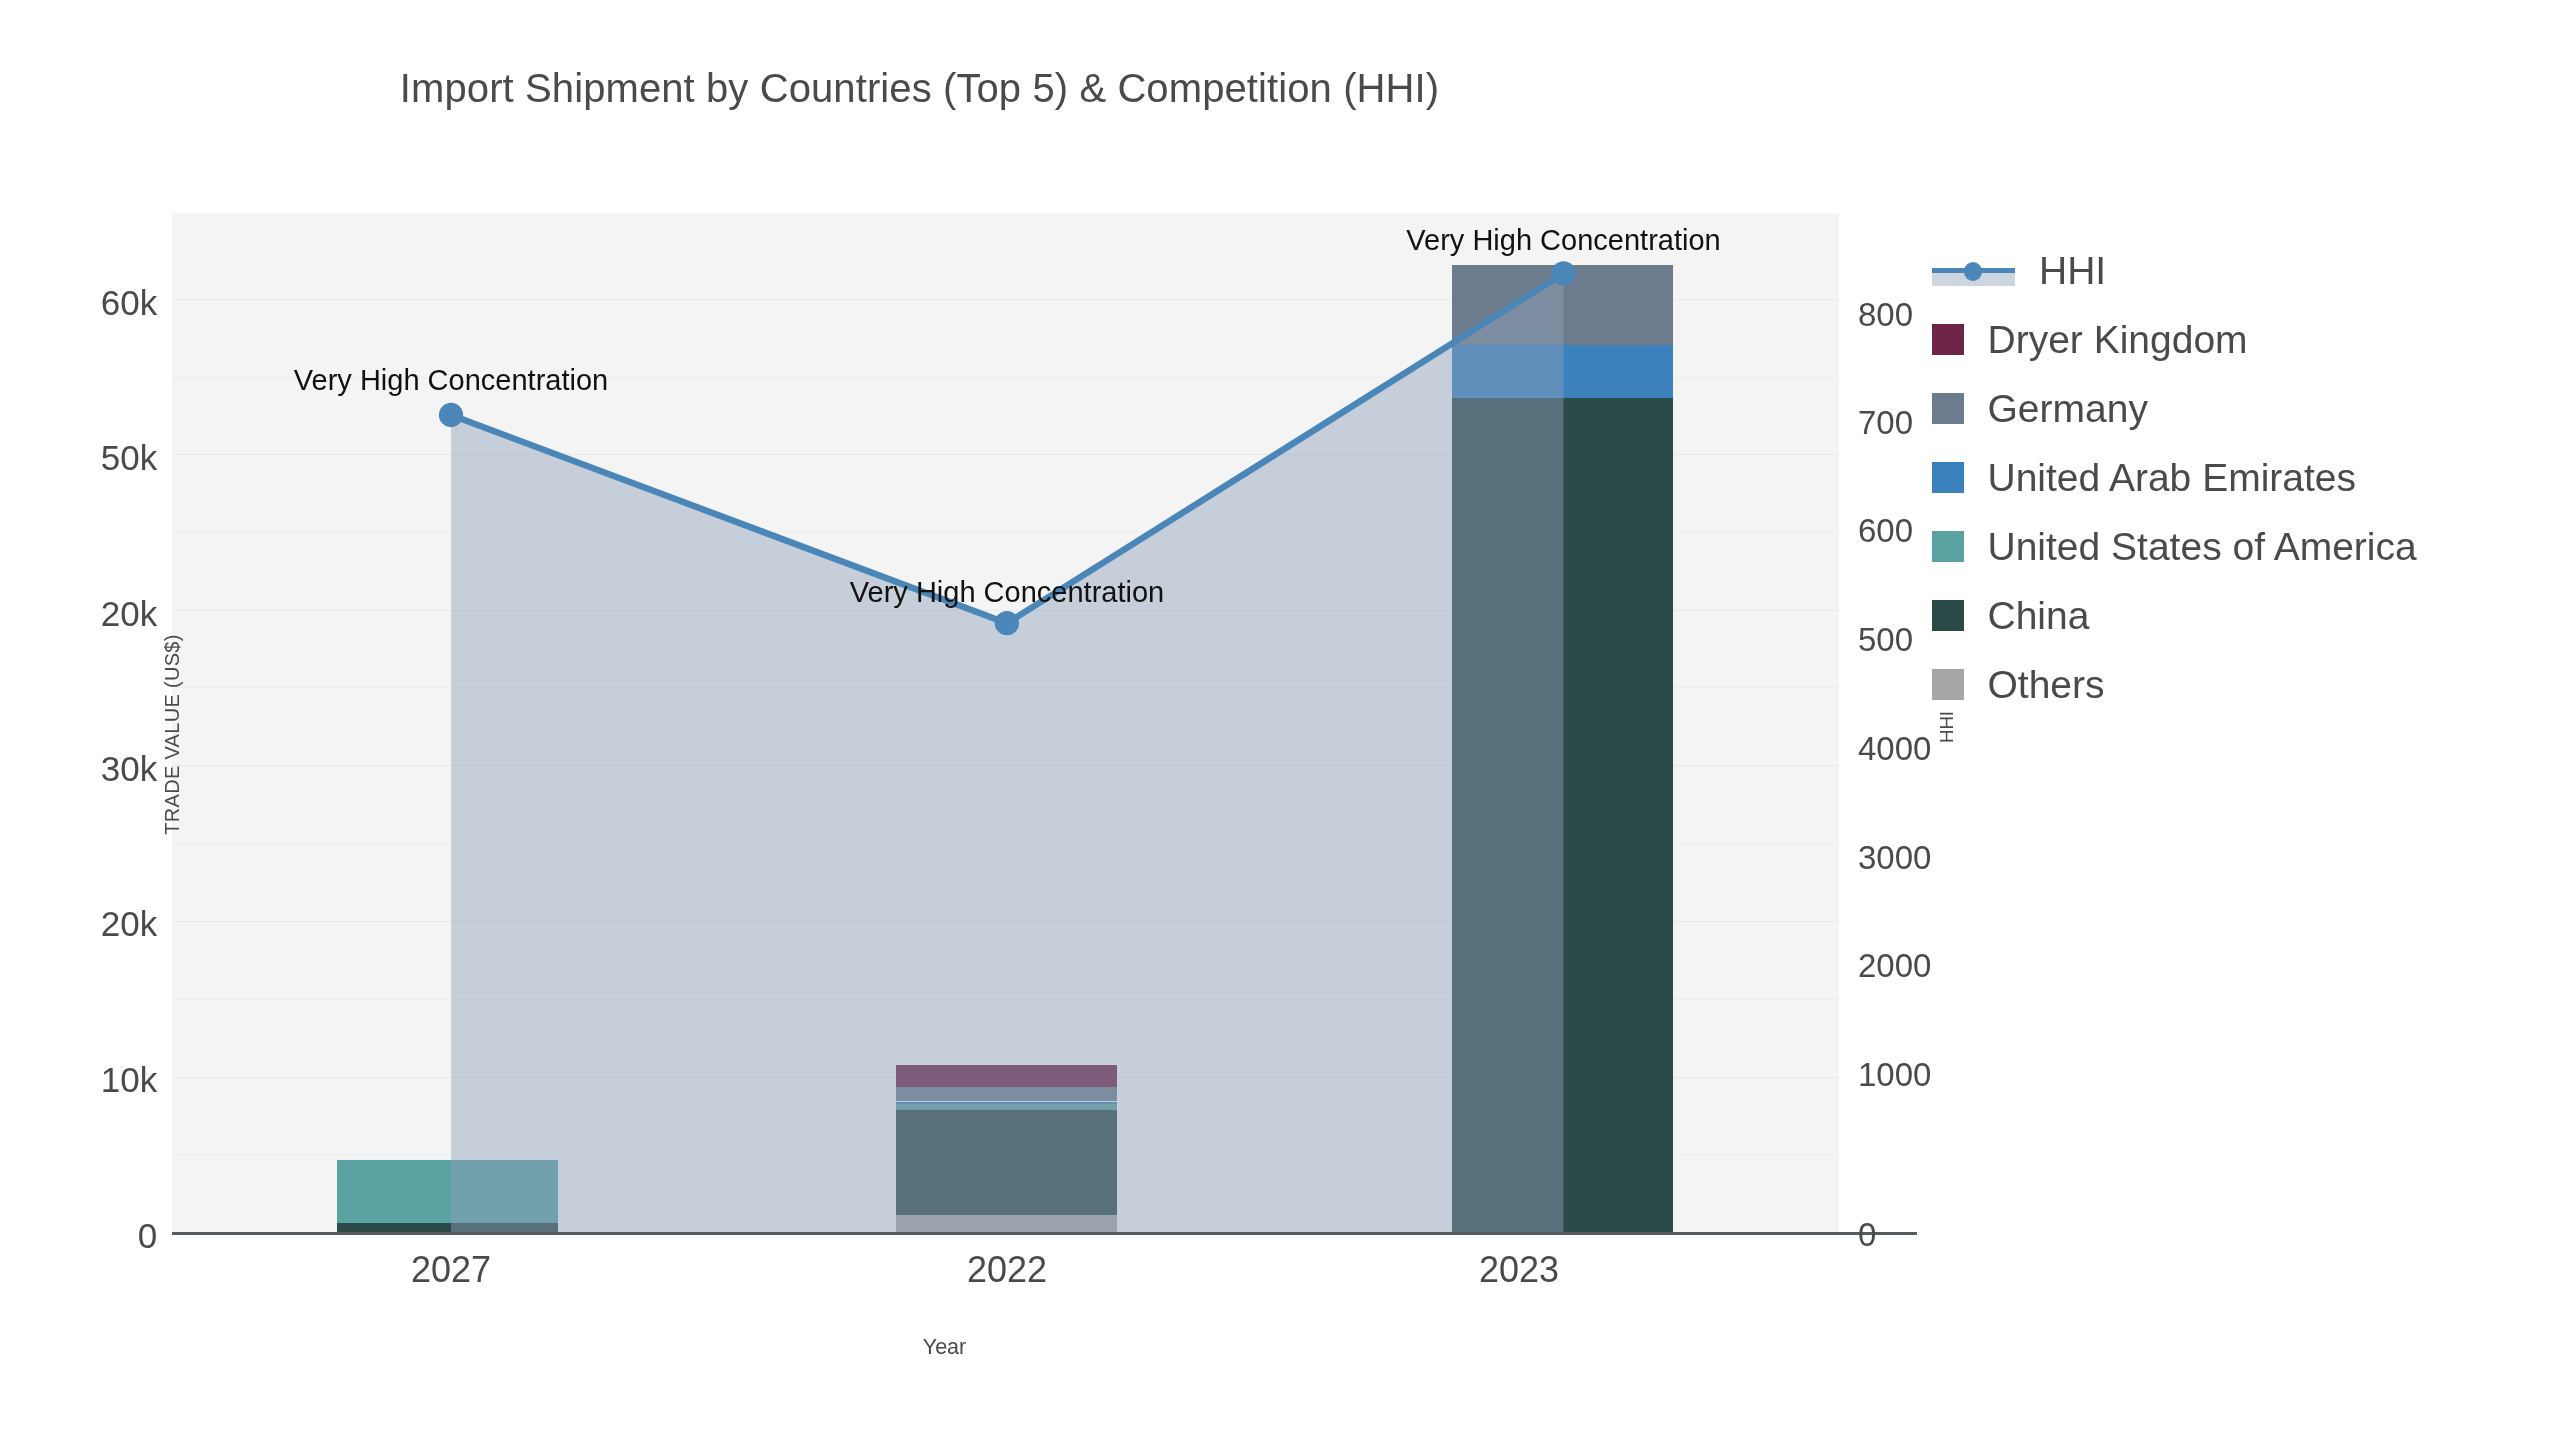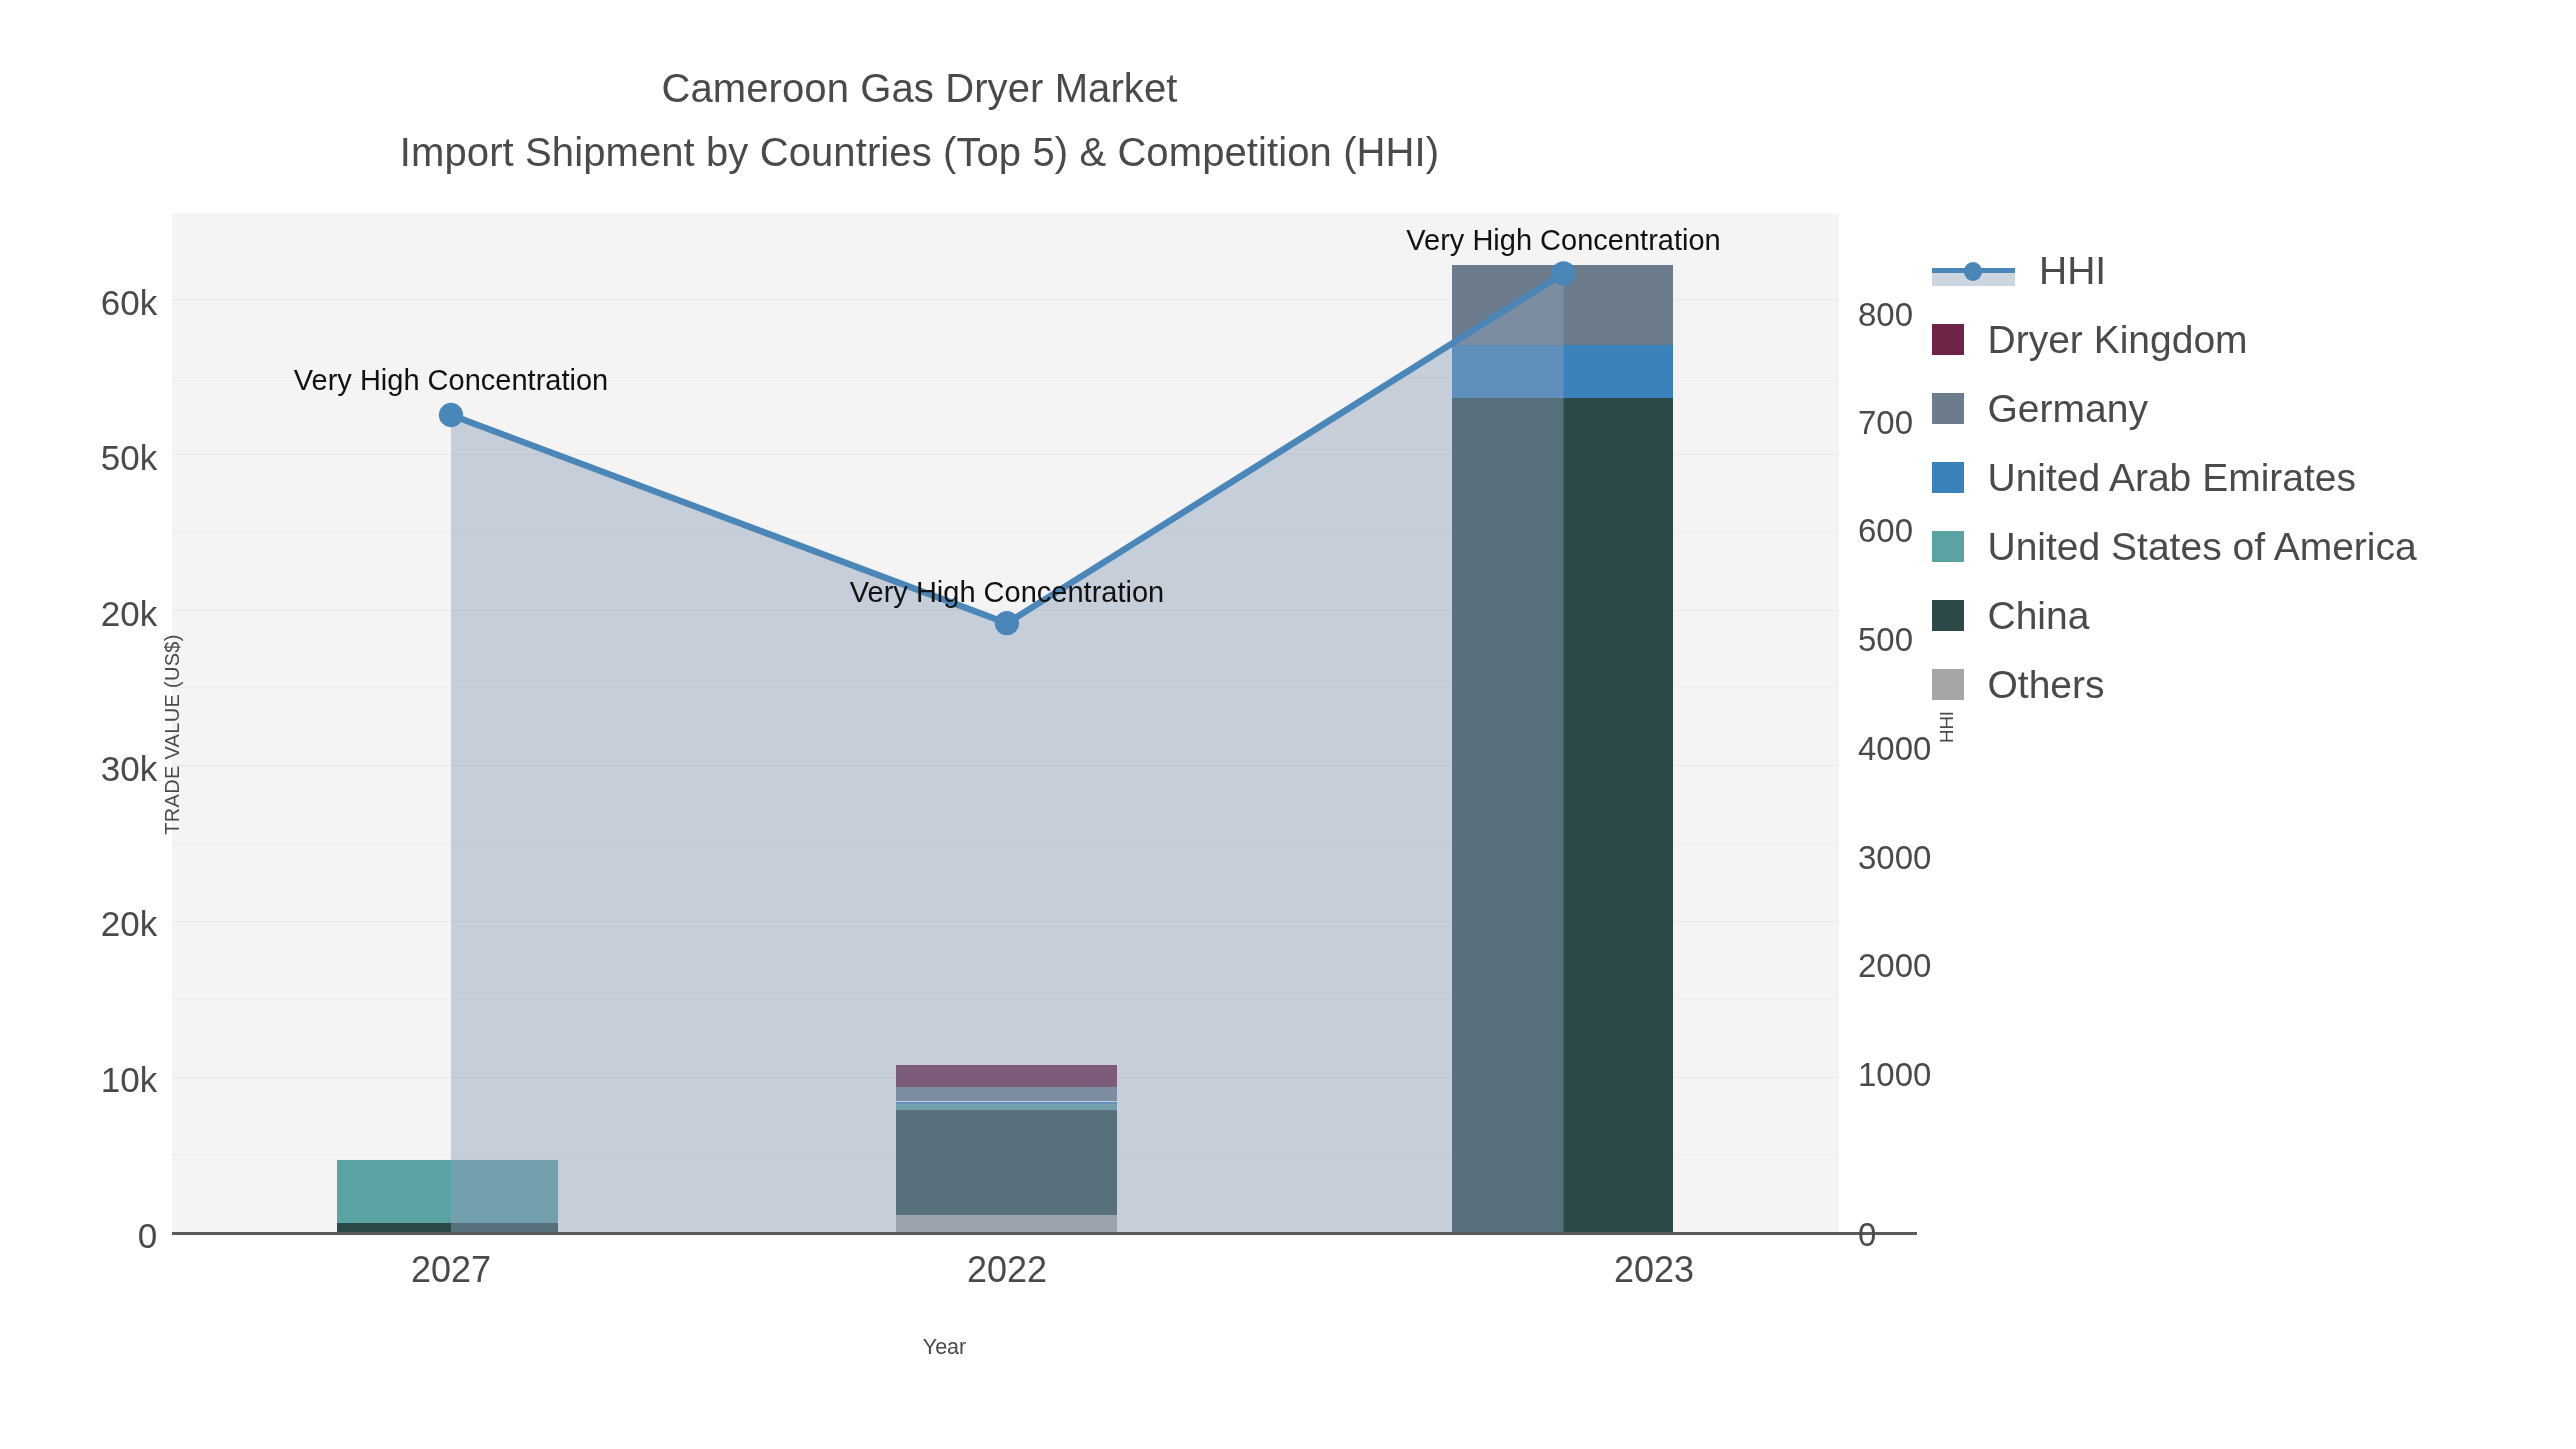--- a/index.html
+++ b/index.html
@@ -72,21 +72,20 @@
   .legend-line-key .lk-line{position:absolute;left:0;top:13px;width:83px;height:5.7px;background:#4a86b8;}
   .legend-line-key .lk-dot{position:absolute;left:31.5px;top:7.2px;width:18.6px;height:18.6px;border-radius:50%;background:#4a86b8;}
   .legend-label{color:#4a4a4a;font-size:39px;white-space:nowrap;line-height:1;}
 </style>
 </head>
 <body>
 
 <div id="root">
 
   <div class="title-block">
-    <div class="title-line">Cameroon Gas Dryer Market</div>
     <div class="title-line">Import Shipment by Countries (Top 5) &amp; Competition (HHI)</div>
   </div>
 
   <div class="plot-panel">
 
     <div class="gridline" style="top:86px;"></div>
     <div class="gridline minor" style="top:164px;"></div>
     <div class="gridline" style="top:241px;"></div>
     <div class="gridline minor" style="top:319px;"></div>
     <div class="gridline" style="top:397px;"></div>
@@ -141,21 +140,21 @@
   <div class="ytick-right" style="left:1858px; top:730px;">4000</div>
   <div class="ytick-right" style="left:1858px; top:839px;">3000</div>
   <div class="ytick-right" style="left:1858px; top:947px;">2000</div>
   <div class="ytick-right" style="left:1858px; top:1056px;">1000</div>
   <div class="ytick-right" style="left:1858px; top:1216px;">0</div>
 
   <div class="ylabel-right">HHI</div>
 
   <div class="xtick" style="left:308px;  top:1249px;">2027</div>
   <div class="xtick" style="left:864px; top:1249px;">2022</div>
-  <div class="xtick" style="left:1408px; top:1249px;text-align:right;">2023</div>
+  <div class="xtick" style="left:1376px; top:1249px;">2023</div>
 
   <div class="xlabel">Year</div>
 
   <div class="annot" style="left:165px;  top:364px; width:572px;">Very High Concentration</div>
   <div class="annot" style="left:721px; top:576px; width:572px;">Very High Concentration</div>
   <div class="annot" style="left:1134px; top:224px; width:859px;">Very High Concentration</div>
 
   <div class="legend">
 
     <div class="legend-row">

